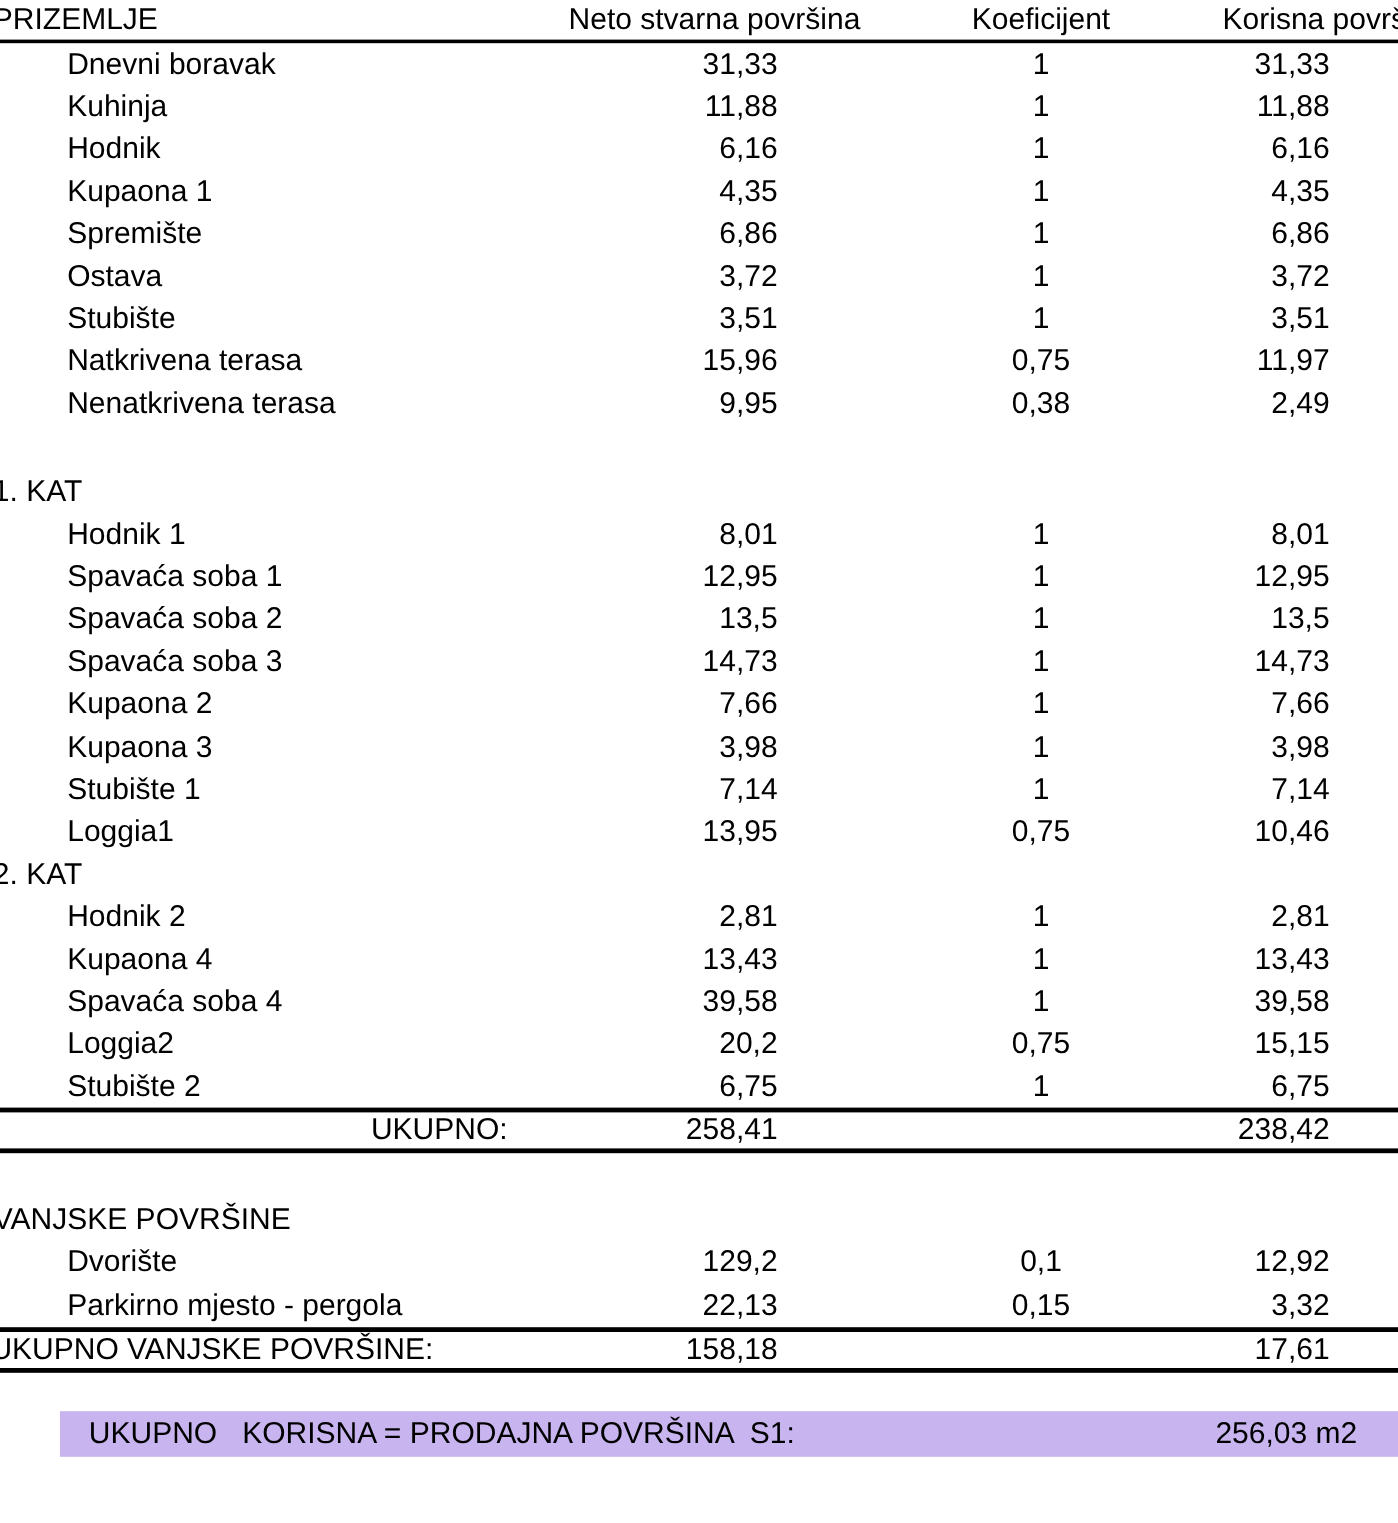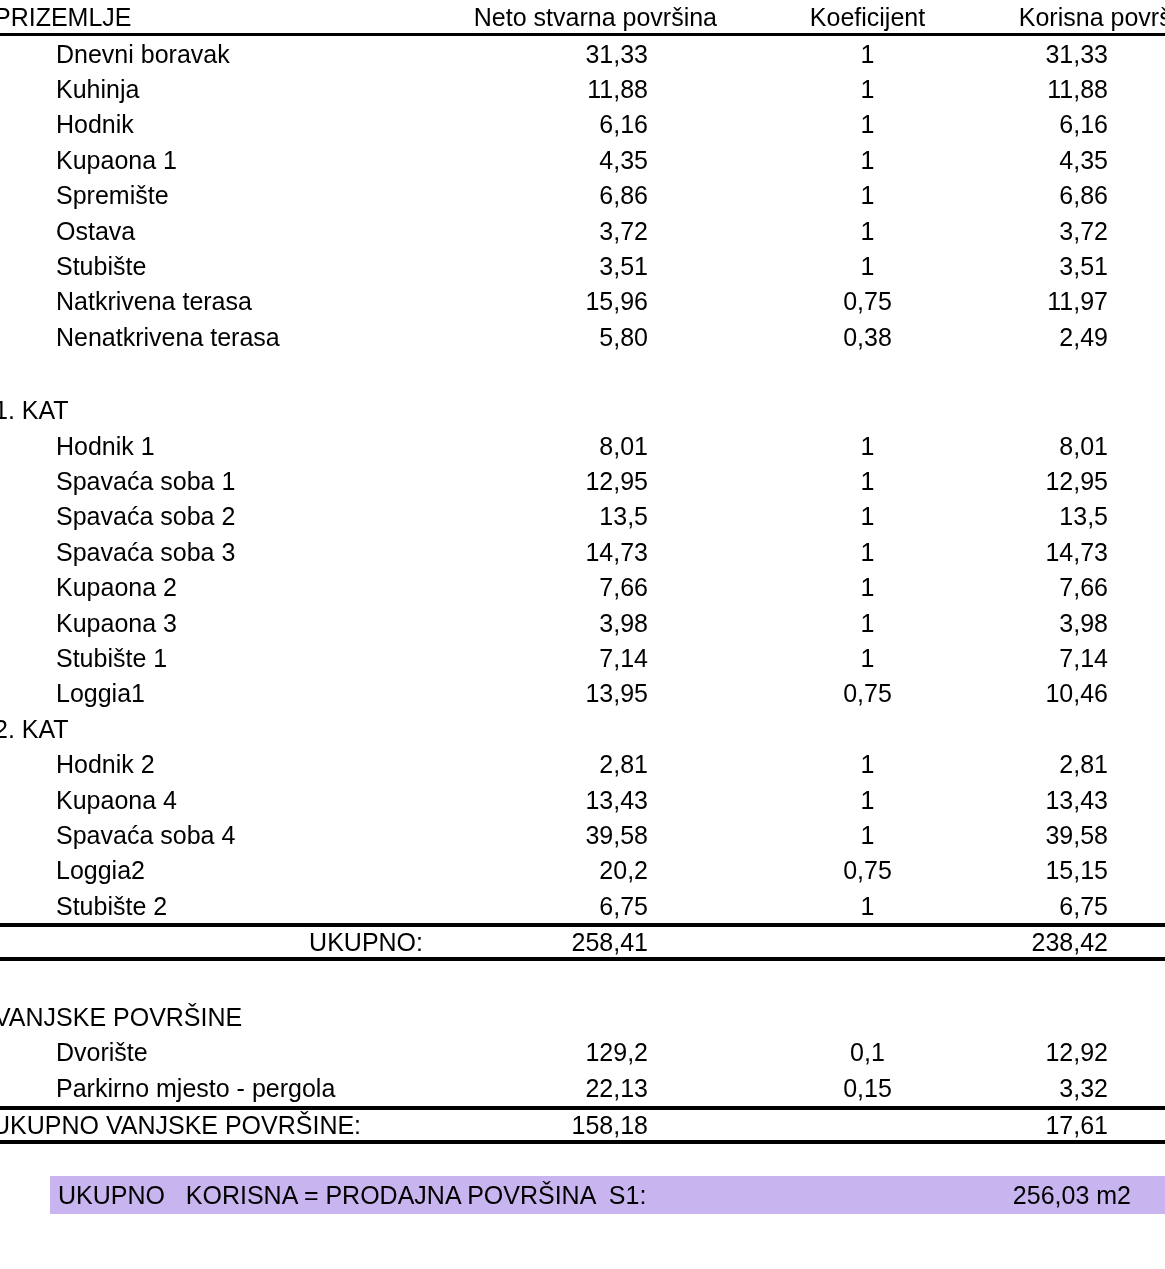--- a/index.html
+++ b/index.html
@@ -46,21 +46,21 @@
   .cell-koef        { left: 790px; width: 155px; text-align: center; }
   .cell-korisna     { left: 950px; width: 158px; text-align: right; }
   
   .summary-row {
     position: relative;
     margin-top: 32px;
     margin-left: 50px;
     width: 1115px;
     height: 38px;
   }
-  .summary-label { left: 8px; }
+  .summary-label { left: 24px; }
   .summary-value { right: 34px; }
 </style>
 </head>
 <body>
 
 <div id="page">
 
   <div class="table-header">
     <span class="cell h-name">PRIZEMLJE</span>
     <span class="cell h-neto">Neto stvarna površina</span>
@@ -112,21 +112,21 @@
         <span class="cell cell-korisna">3,51</span>
       </div>
       <div class="row row-item">
         <span class="cell cell-label">Natkrivena terasa</span>
         <span class="cell cell-neto">15,96</span>
         <span class="cell cell-koef">0,75</span>
         <span class="cell cell-korisna">11,97</span>
       </div>
       <div class="row row-item">
         <span class="cell cell-label">Nenatkrivena terasa</span>
-        <span class="cell cell-neto">5,80</span>
+        <span class="cell cell-neto">9,95</span>
         <span class="cell cell-koef">0,38</span>
         <span class="cell cell-korisna">2,49</span>
       </div>
       <div class="row row-blank"></div>
       <div class="row row-section">
         <span class="cell cell-section">1. KAT</span>
       </div>
       <div class="row row-item">
         <span class="cell cell-label">Hodnik 1</span>
         <span class="cell cell-neto">8,01</span>

